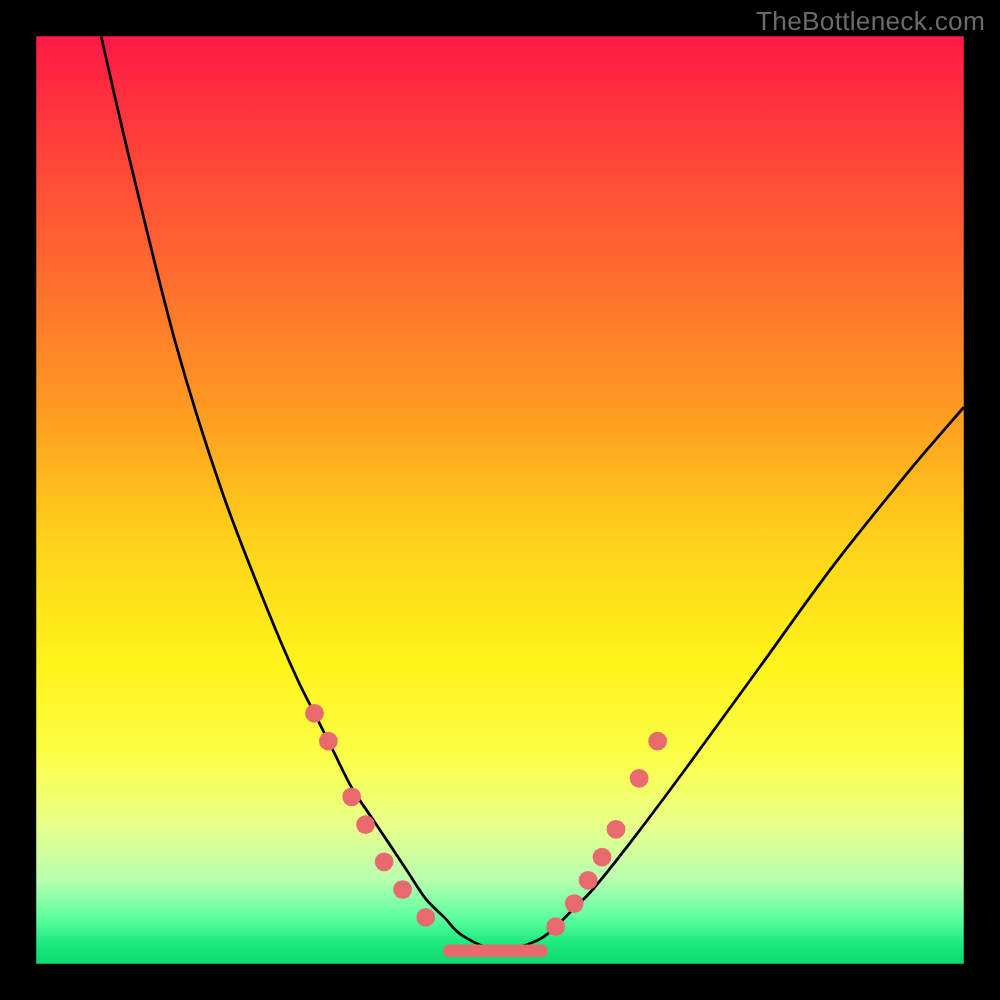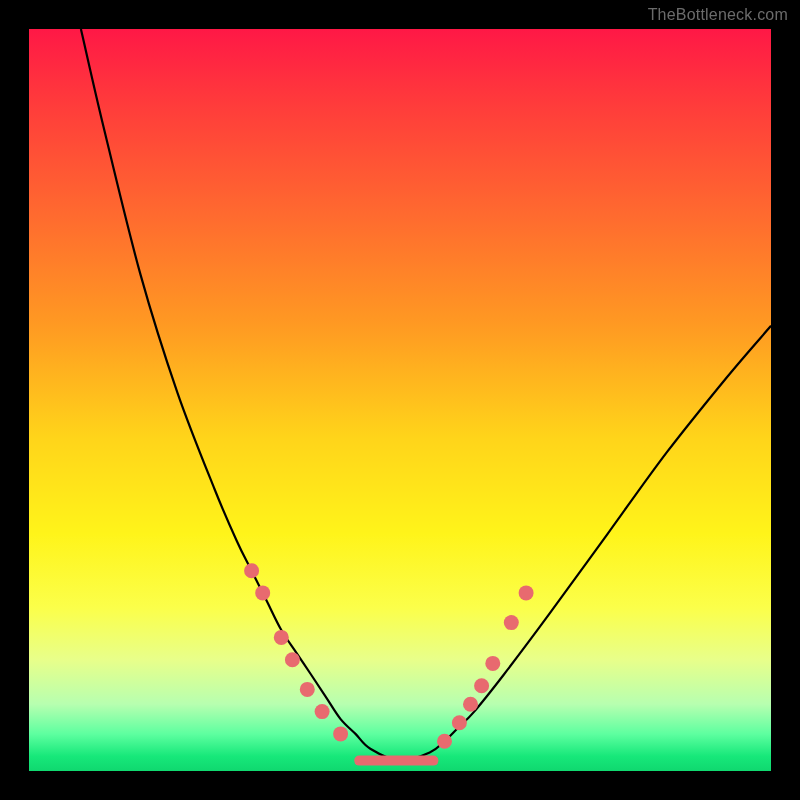--- a/index.html
+++ b/index.html
@@ -36,21 +36,21 @@
       #5effa0 95%,
       #17e87a 98%,
       #0fd86f 100%
     );
   }
   .watermark {
     position: absolute;
     top: 6px;
     right: 12px;
     color: #6b6b6b;
-    font-size: 16px;
+    font-size: 21px;
     font-weight: 400;
     letter-spacing: 0.2px;
     user-select: none;
   }
   svg.curve {
     position: absolute;
     left: 0;
     top: 0;
     width: 742px;
     height: 742px;

